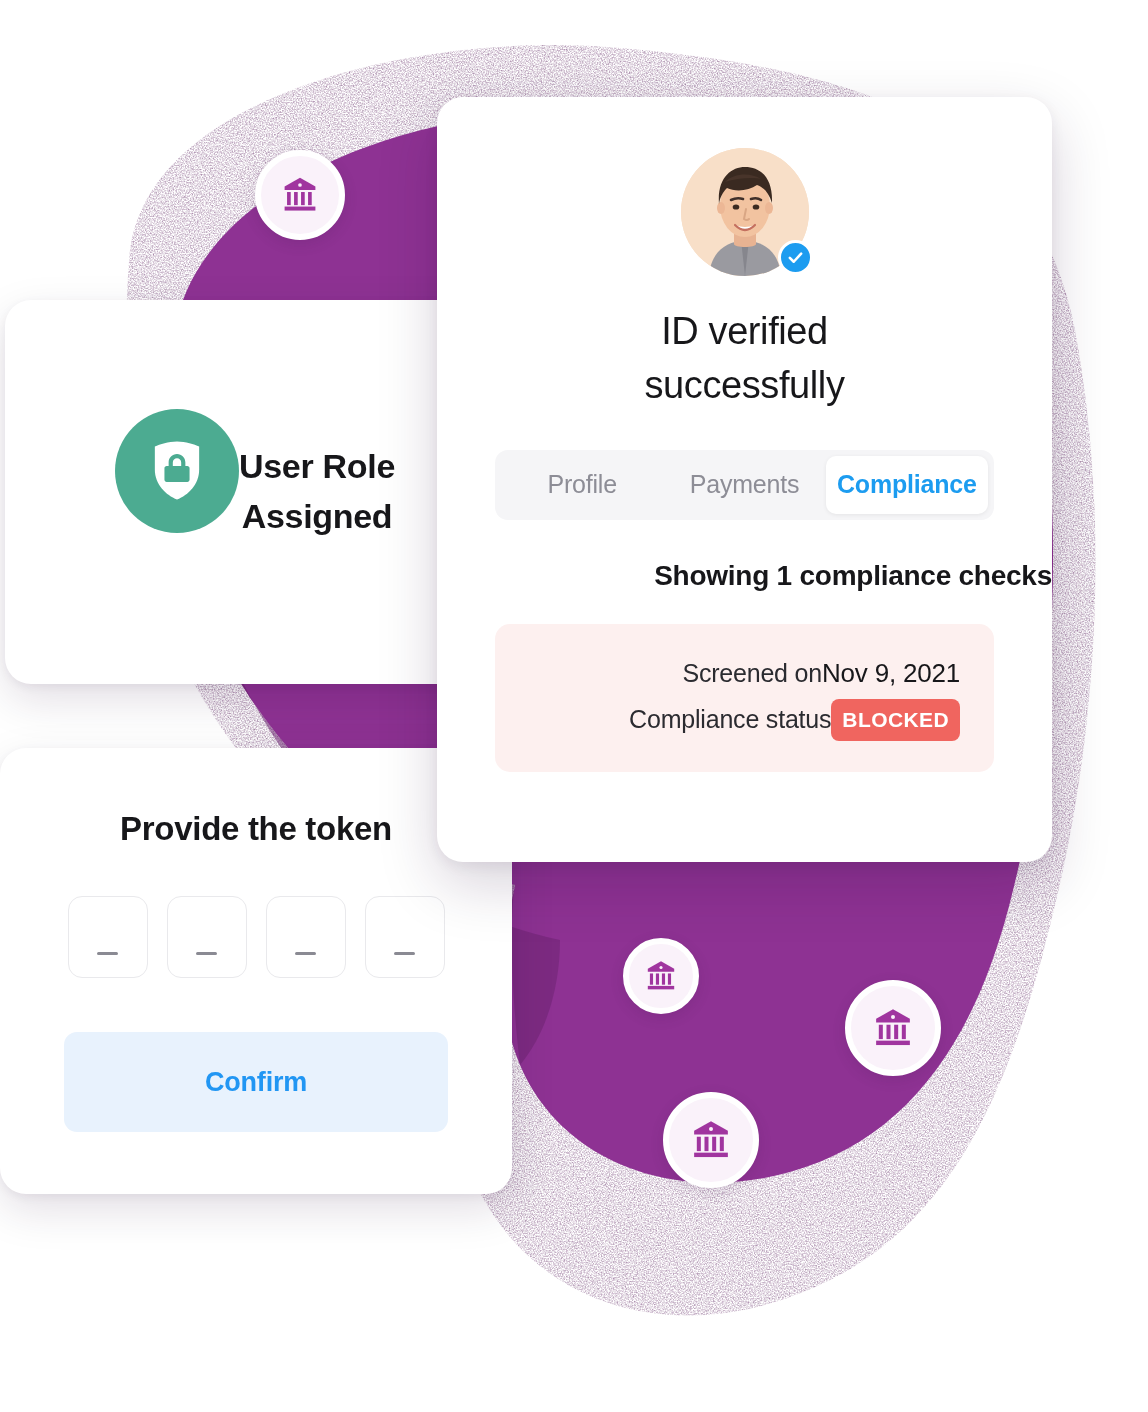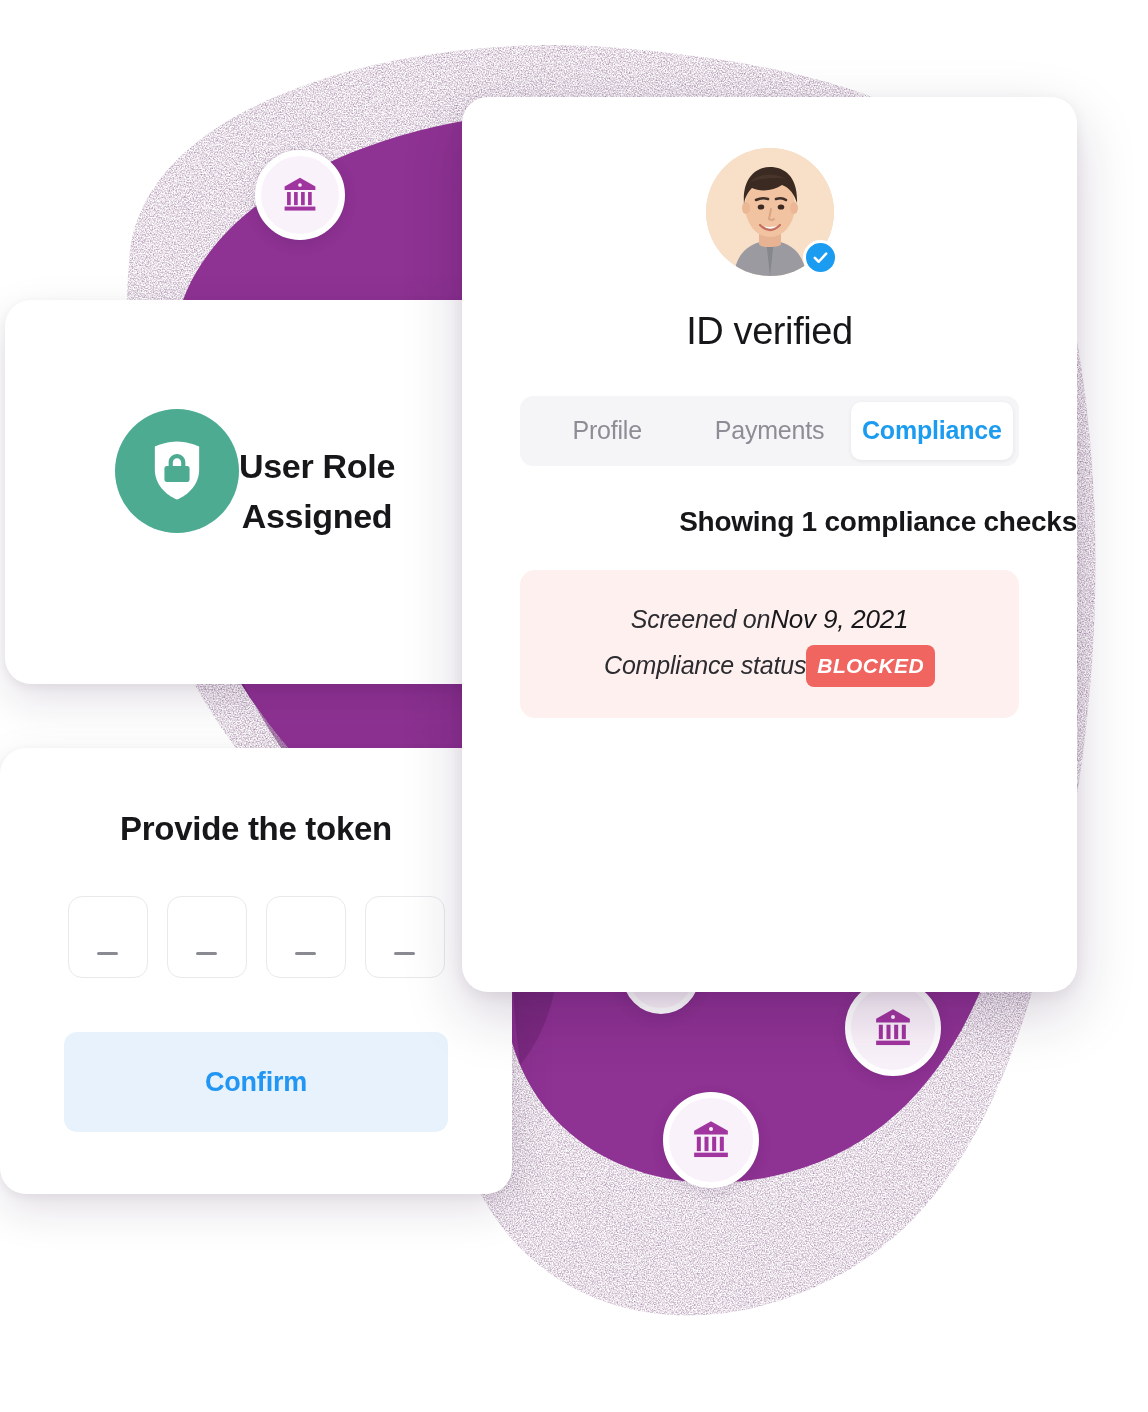--- a/index.html
+++ b/index.html
@@ -125,24 +125,23 @@
     font-weight: 700;
     letter-spacing: -0.2px;
     cursor: pointer;
   }
 
   
   #verify-card {
     left: 437px;
     top: 97px;
     width: 615px;
-    height: 895px;
+    height: 765px;
     z-index: 5;
     box-shadow: 0 22px 60px rgba(40, 10, 55, 0.18), 0 4px 14px rgba(40,10,55,0.07);
-    margin-left: 25px;
   }
   .avatar-wrap {
     position: relative;
     width: 128px;
     height: 128px;
     margin: 51px auto 0 auto;
   }
   .avatar {
     width: 128px;
     height: 128px;
@@ -215,23 +214,22 @@
   }
   .check-panel {
     margin: 32px 58px 0 58px;
     background: #fdf0ef;
     border-radius: 15px;
     padding: 27px 34px 29px 34px;
   }
   .check-row {
     display: flex;
     align-items: center;
-    justify-content: center;
+    justify-content: flex-end;
     min-height: 46px;
-    font-style: italic;
   }
   .check-label {
     font-size: 25px;
     color: #2b2b30;
     letter-spacing: -0.2px;
   }
   .check-value {
     font-size: 26px;
     color: #17171a;
     font-weight: 400;
@@ -425,20 +423,21 @@
       </div>
       <div class="verified-badge">
         <svg width="17" height="17" viewBox="0 0 24 24">
           <path d="M4 12.5 L9.5 18 L20 6.5" stroke="#ffffff" stroke-width="3.6" fill="none" stroke-linecap="round" stroke-linejoin="round"></path>
         </svg>
       </div>
     </div>
 
     <h1 class="verify-title">
       <span>ID verified</span><br>
+      <span>successfully</span>
     </h1>
 
     <div class="tabs">
       <button class="tab">Profile</button>
       <button class="tab">Payments</button>
       <button class="tab active">Compliance</button>
     </div>
 
     <div class="showing-line">Showing 1 compliance checks</div>
 

